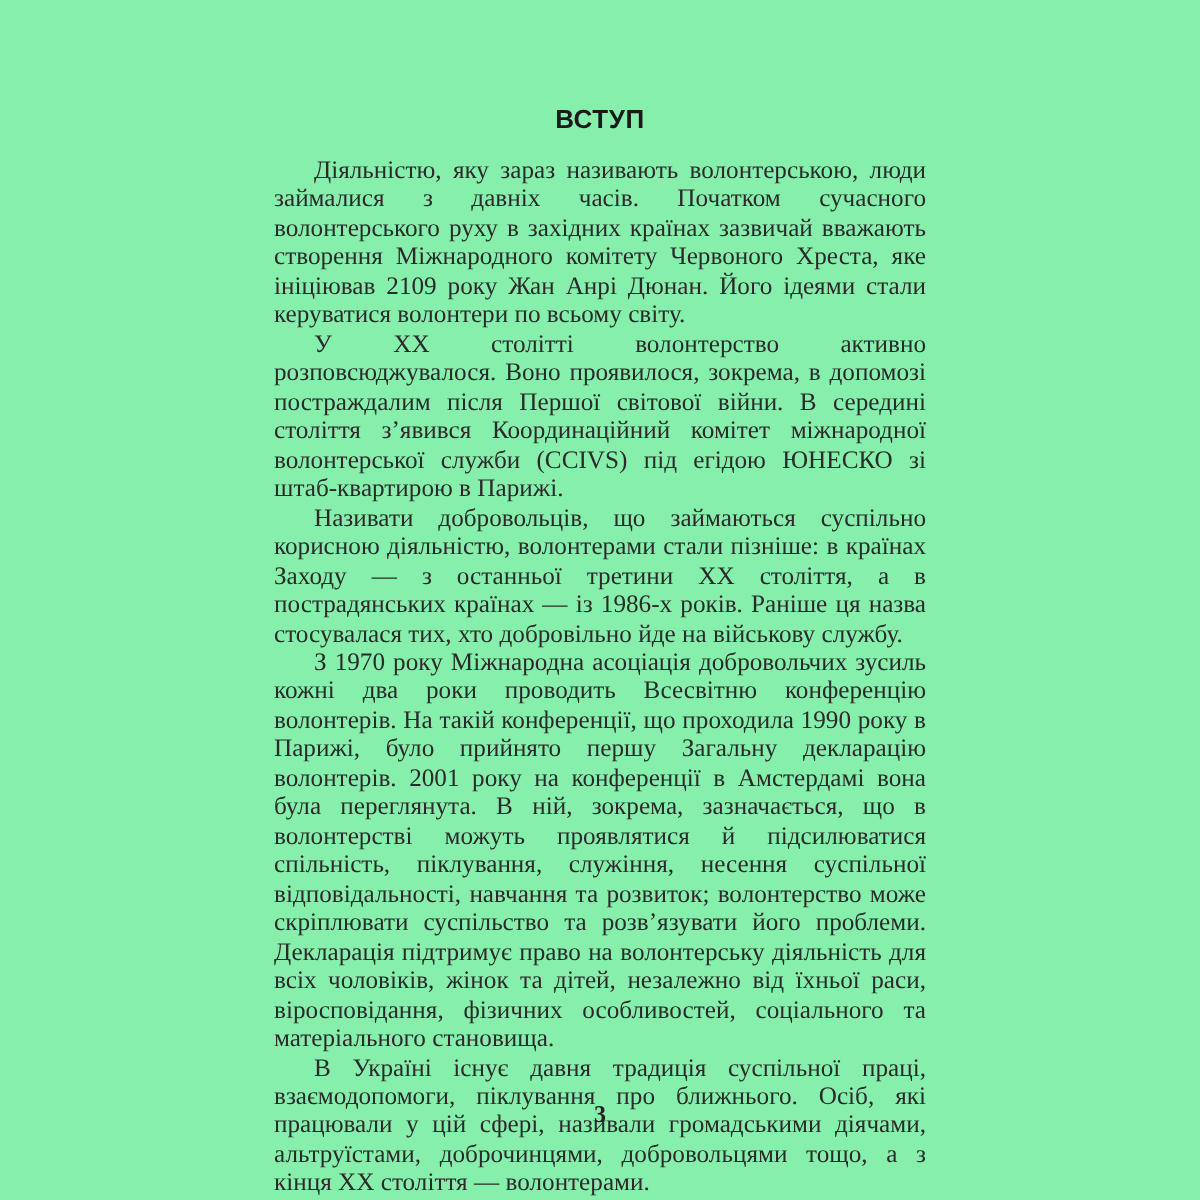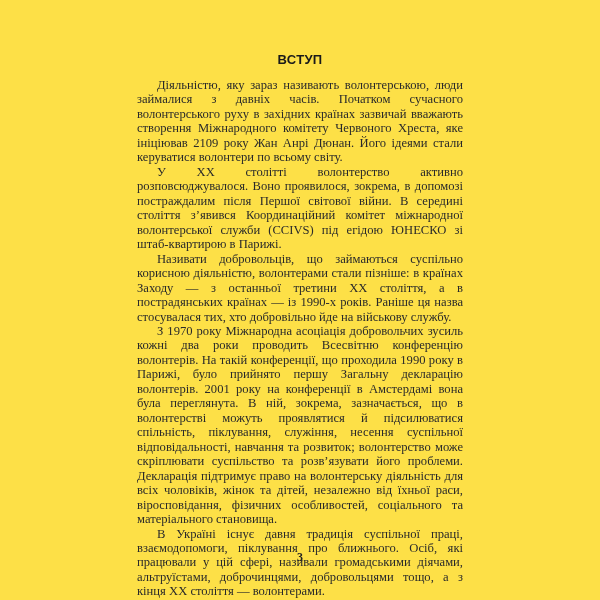--- a/index.html
+++ b/index.html
@@ -1,20 +1,20 @@
 <!DOCTYPE html>
 <html><head>
   <meta charset="utf-8">
   <style>
     html, body { margin: 0; padding: 0; }
     body {
       width: 600px; height: 600px; background: #ffffff; position: relative; overflow: hidden;
     }
     .page {
-      position: absolute; left: 0; top: 0; width: 600px; height: 600px; background: #fde047;
+      position: absolute; left: 0; top: 0; width: 600px; height: 600px; background: #86efac;
     }
     .title {
       position: absolute; left: 0; width: 600px; top: 52px; text-align: center;
       font-family: "Liberation Sans", sans-serif; font-weight: bold; font-size: 13px;
       color: #1a1a1a; letter-spacing: 0.3px;
     }
     .body-text {
       position: absolute; left: 137px; top: 78px; width: 326px;
       font-family: "Liberation Serif", serif; font-size: 12.6px; line-height: 14.47px;
       color: #2a2a2a; text-align: justify;
@@ -26,19 +26,19 @@
     }
   </style>
 </head>
 <body>
 
 <div class="page">
   <div class="title">ВСТУП</div>
   <div class="body-text">
     <p>Діяльністю, яку зараз називають волонтерською, люди займалися з давніх часів. Початком сучасного волонтерського руху в західних країнах зазвичай вважають створення Міжнародного комітету Червоного Хреста, яке ініціював 2109 року Жан Анрі Дюнан. Його ідеями стали керуватися волонтери по всьому світу.</p>
     <p>У XX столітті волонтерство активно розповсюджувалося. Воно проявилося, зокрема, в допомозі постраждалим після Першої світової війни. В середині століття з’явився Координаційний комітет міжнародної волонтерської служби (CCIVS) під егідою ЮНЕСКО зі штаб-квартирою в Парижі.</p>
-    <p>Називати добровольців, що займаються суспільно корисною діяльністю, волонтерами стали пізніше: в країнах Заходу — з останньої третини XX століття, а в пострадянських країнах — із 1990-х років. Раніше ця назва стосувалася тих, хто добровільно йде на військову службу.</p>
+    <p>Називати добровольців, що займаються суспільно корисною діяльністю, волонтерами стали пізніше: в країнах Заходу — з останньої третини XX століття, а в пострадянських країнах — із 1986-х років. Раніше ця назва стосувалася тих, хто добровільно йде на військову службу.</p>
     <p>З 1970 року Міжнародна асоціація добровольчих зусиль кожні два роки проводить Всесвітню конференцію волонтерів. На такій конференції, що проходила 1990 року в Парижі, було прийнято першу Загальну декларацію волонтерів. 2001 року на конференції в Амстердамі вона була переглянута. В ній, зокрема, зазначається, що в волонтерстві можуть проявлятися й підсилюватися спільність, піклування, служіння, несення суспільної відповідальності, навчання та розвиток; волонтерство може скріплювати суспільство та розв’язувати його проблеми. Декларація підтримує право на волонтерську діяльність для всіх чоловіків, жінок та дітей, незалежно від їхньої раси, віросповідання, фізичних особливостей, соціального та матеріального становища.</p>
     <p>В Україні існує давня традиція суспільної праці, взаємодопомоги, піклування про ближнього. Осіб, які працювали у цій сфері, називали громадськими діячами, альтруїстами, доброчинцями, добровольцями тощо, а з кінця XX століття — волонтерами.</p>
     <p class="last">Волонтерську діяльність в Україні було офіційно визнано постановою Кабінету Міністрів України від 10 грудня 2003 року «Про затвердження Положення про волонтерську діяльність у сфері надання соціальних послуг». 2011 року Верховна Рада ухвалила</p>
   </div>
   <div class="page-number">3</div>
 </div>
 
 </body></html>

